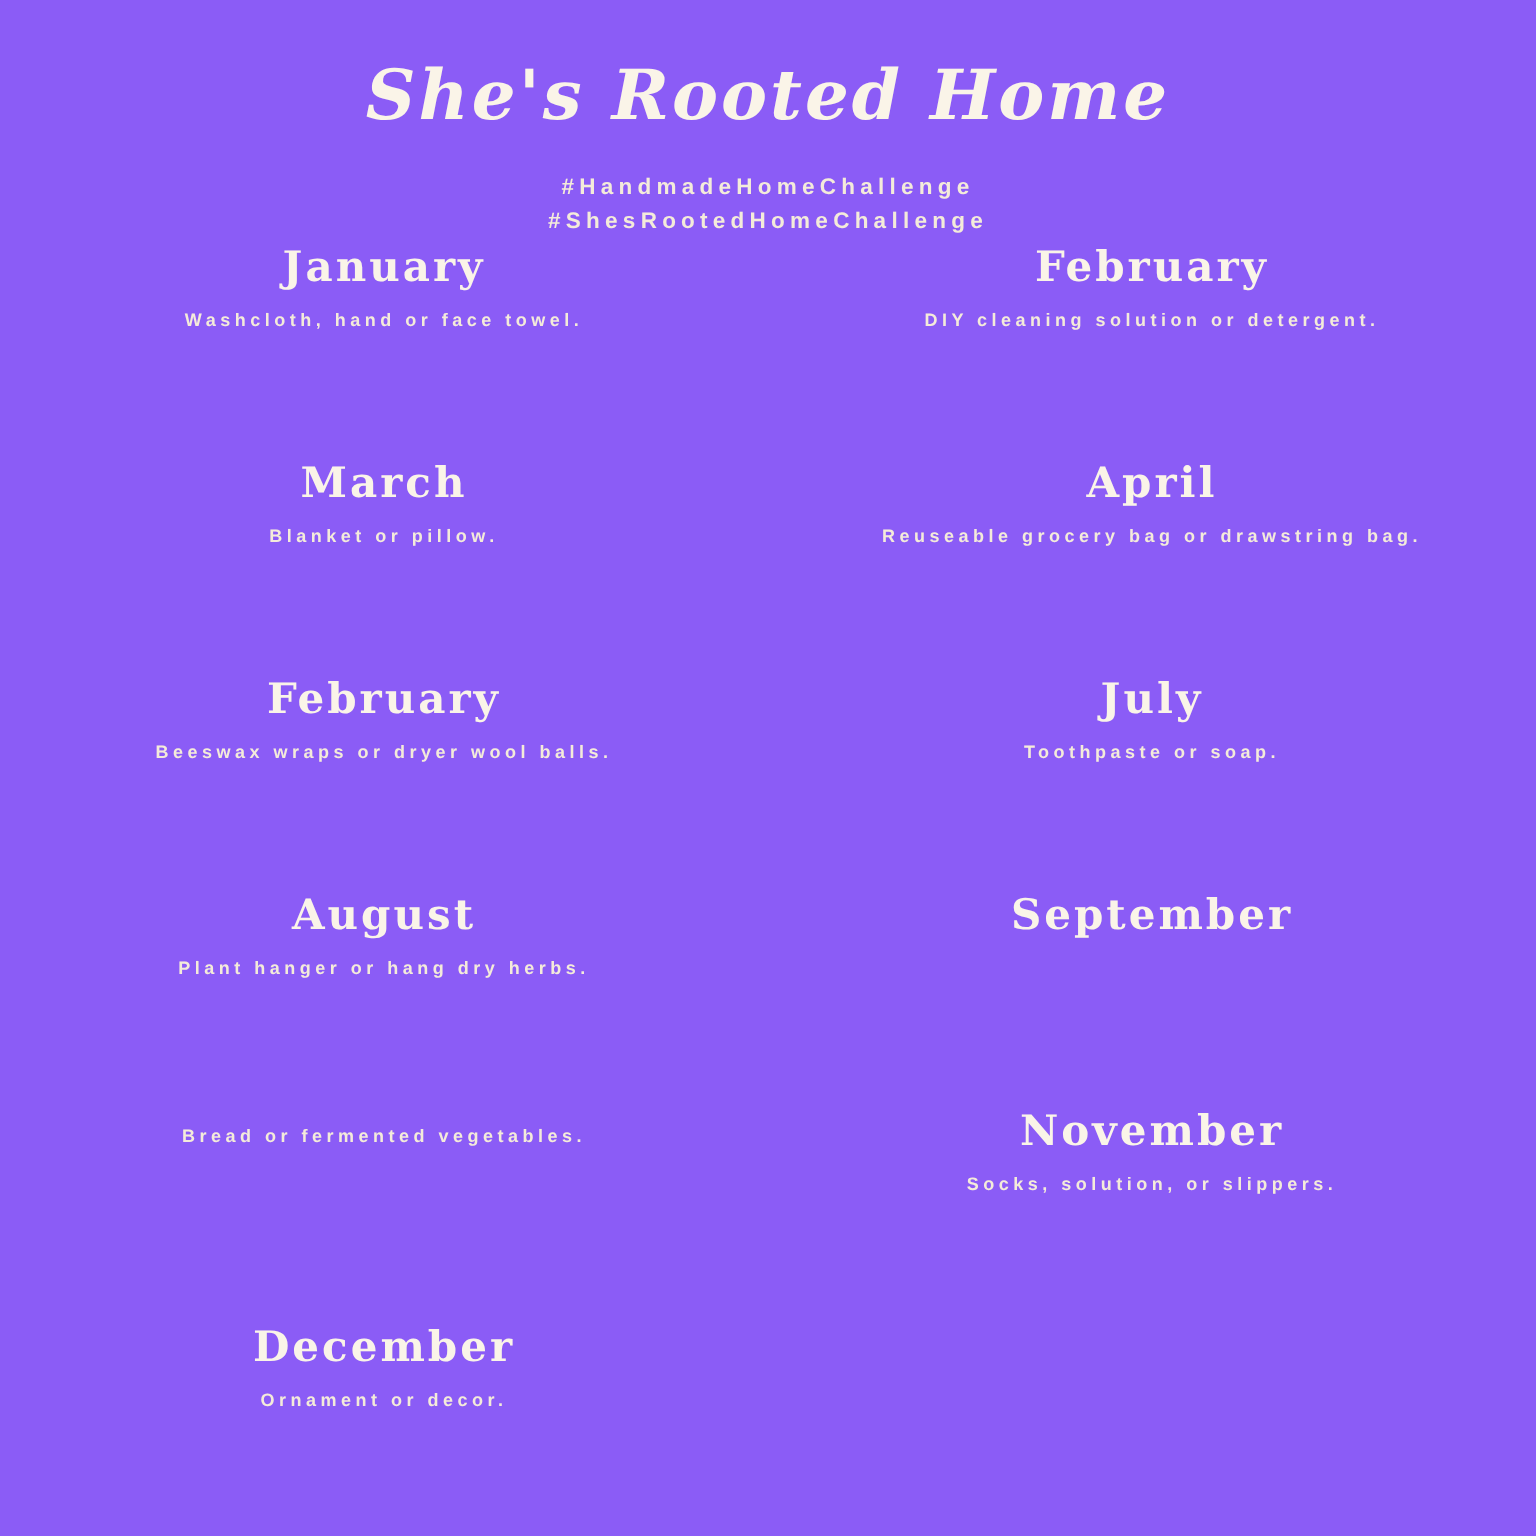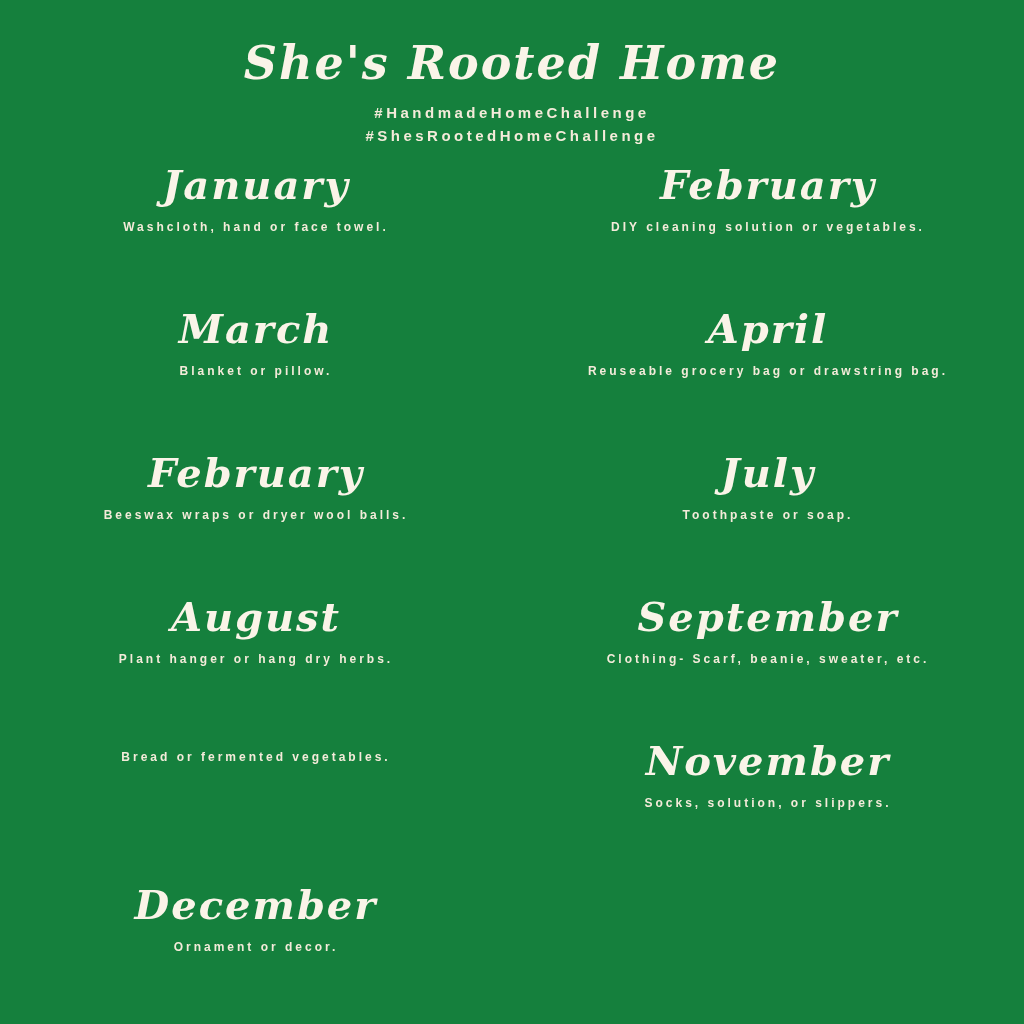--- a/index.html
+++ b/index.html
@@ -5,42 +5,42 @@
   * { margin: 0; padding: 0; box-sizing: border-box; }
   html, body {
     width: 1024px;
     height: 1024px;
     overflow: hidden;
     font-family: "Liberation Sans", sans-serif;
   }
   .poster {
     width: 1024px;
     height: 1024px;
-    background: #15803d;
+    background: #8b5cf6;
     color: #F8F1E3;
     display: flex;
     flex-direction: column;
   }
   .header {
     height: 158px;
     padding-top: 38px;
     text-align: center;
     flex: 0 0 auto;
   }
   .title {
     font-family: "DejaVu Serif", serif;
     font-style: italic;
     font-weight: bold;
     font-size: 46px;
     letter-spacing: 2px;
     color: #FAF4E8;
     line-height: 1.1;
   }
   .hashtags {
-    margin-top: 12px;
+    margin-top: 24px;
   }
   .hashtag {
     font-size: 15px;
     font-weight: bold;
     letter-spacing: 3.5px;
     color: #F4EBDA;
     line-height: 1.55;
   }
   .grid {
     flex: 1 1 auto;
@@ -48,23 +48,22 @@
     grid-template-columns: 1fr 1fr;
     grid-auto-rows: 144px;
     align-items: start;
   }
   .month-cell {
     text-align: center;
     padding-top: 4px;
   }
   .month-name {
     font-family: "DejaVu Serif", serif;
-    font-style: italic;
     font-weight: bold;
-    font-size: 40px;
+    font-size: 28px;
     letter-spacing: 2px;
     color: #FAF4E8;
     line-height: 1.15;
   }
   .month-item {
     margin-top: 12px;
     font-size: 12px;
     font-weight: bold;
     letter-spacing: 3px;
     color: #F4EBDA;
@@ -85,21 +84,21 @@
 
   <div class="grid">
 
     <div class="month-cell">
       <div class="month-name">January</div>
       <div class="month-item">Washcloth, hand or face towel.</div>
     </div>
 
     <div class="month-cell">
       <div class="month-name">February</div>
-      <div class="month-item">DIY cleaning solution or vegetables.</div>
+      <div class="month-item">DIY cleaning solution or detergent.</div>
     </div>
 
     <div class="month-cell">
       <div class="month-name">March</div>
       <div class="month-item">Blanket or pillow.</div>
     </div>
 
     <div class="month-cell">
       <div class="month-name">April</div>
       <div class="month-item">Reuseable grocery bag or drawstring bag.</div>
@@ -116,21 +115,20 @@
       <div class="month-item">Toothpaste or soap.</div>
     </div>
 
     <div class="month-cell">
       <div class="month-name">August</div>
       <div class="month-item">Plant hanger or hang dry herbs.</div>
     </div>
 
     <div class="month-cell">
       <div class="month-name">September</div>
-      <div class="month-item">Clothing- Scarf, beanie, sweater, etc.</div>
     </div>
 
     <div class="month-cell">
       <div class="month-item">Bread or fermented vegetables.</div>
     </div>
 
     <div class="month-cell">
       <div class="month-name">November</div>
       <div class="month-item">Socks, solution, or slippers.</div>
     </div>

